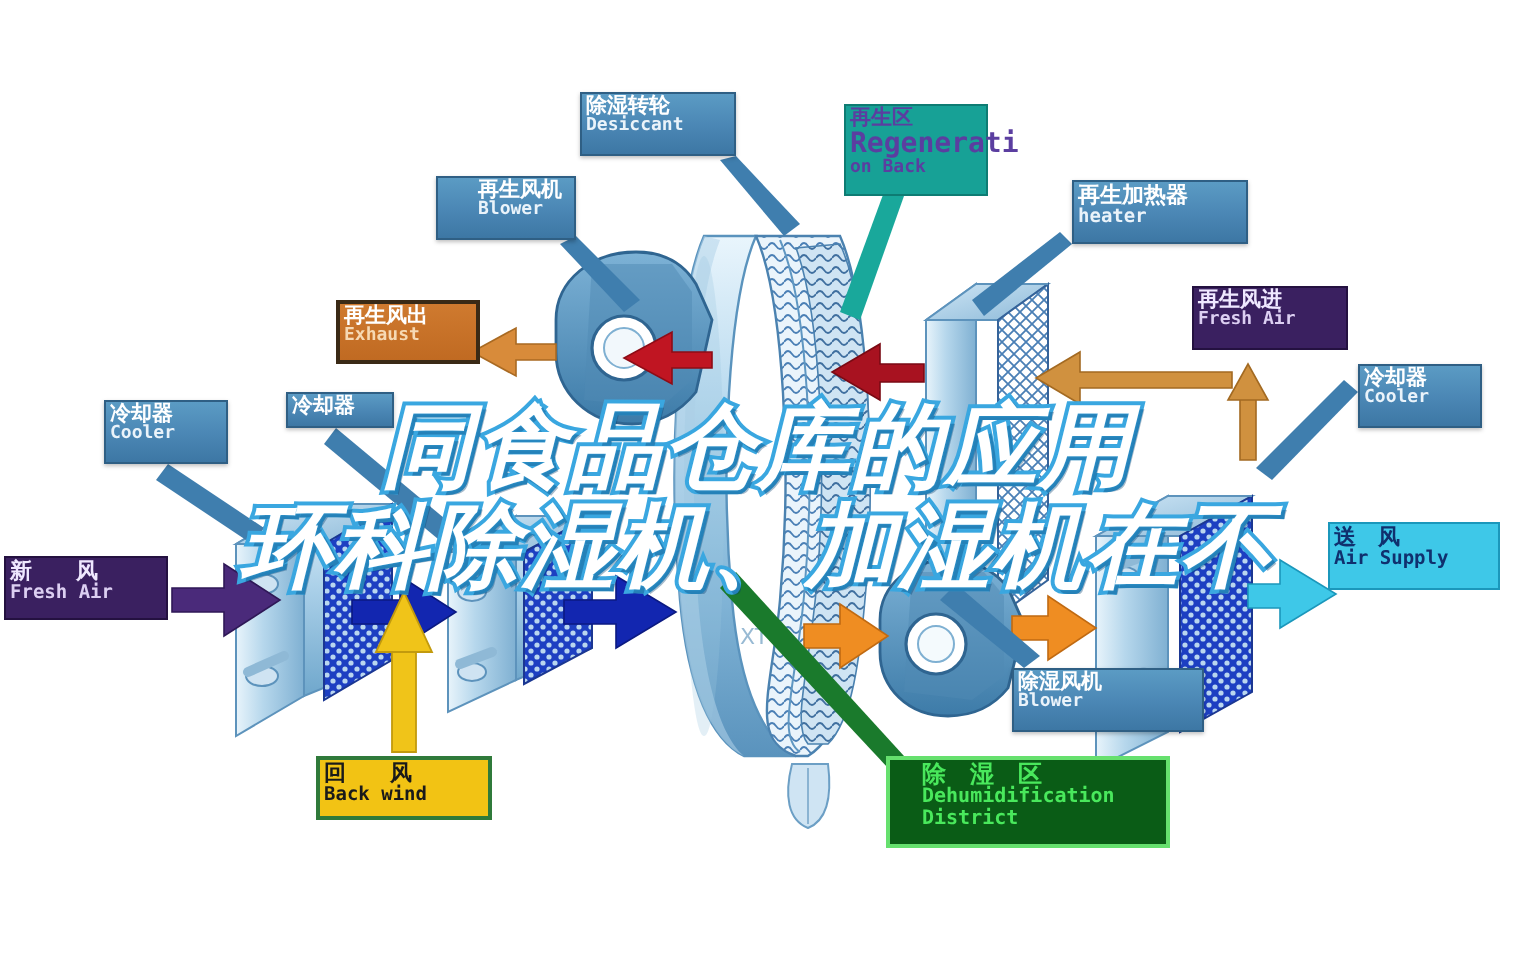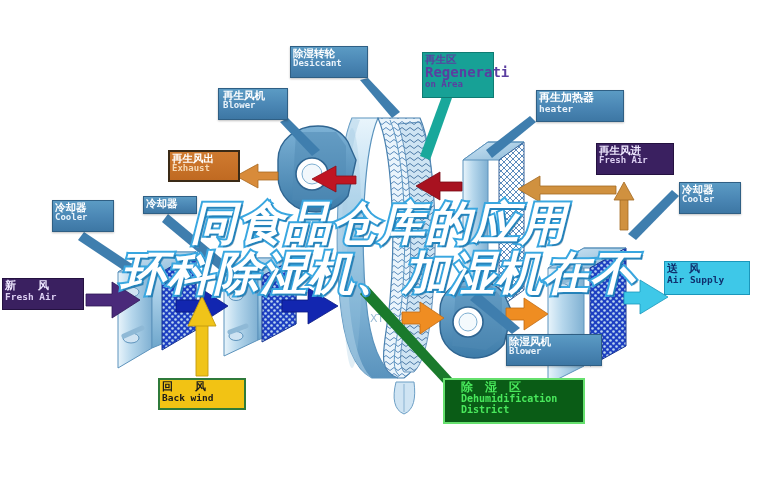--- a/index.html
+++ b/index.html
@@ -356,23 +356,23 @@
     </g>
   </svg>
 
   <div id="title">
     <span class="tline">同食品仓库的应用</span>
     <span class="tline">环科除湿机、加湿机在不</span>
   </div>
 
   <div id="labels">
       <div class="lbl blue" style="left: 290px; top: 46px; width: 78px; min-height: 32px; padding: 1px 2px;"><span class="cn" style="font-size: 10.5px;">除湿转轮</span><span class="en" style="font-size: 9px;">Desiccant</span></div>
-      <div class="lbl blue" style="left: 218px; top: 88px; width: 70px; min-height: 32px; padding: 1px 4px;"><span class="cn" style="font-size: 10.5px;">再生风机</span><span class="en" style="font-size: 9px;">Blower</span></div>
+      <div class="lbl blue" style="left: 218px; top: 88px; width: 70px; min-height: 32px; padding: 1px 20px;"><span class="cn" style="font-size: 10.5px;">再生风机</span><span class="en" style="font-size: 9px;">Blower</span></div>
       <div class="lbl orange" style="left: 168px; top: 150px; width: 72px; min-height: 32px; padding: 1px 2px;"><span class="cn" style="font-size: 10.5px;">再生风出</span><span class="en" style="font-size: 9px;">Exhaust</span></div>
-      <div class="lbl teal" style="left: 422px; top: 52px; width: 72px; min-height: 46px; padding: 1px 2px;"><span class="cn" style="font-size: 10.5px;">再生区</span><span class="en" style="font-size: 14px;">Regenerati</span><span class="en" style="font-size: 9px;">on Area</span></div>
+      <div class="lbl teal" style="left: 422px; top: 52px; width: 72px; min-height: 46px; padding: 1px 2px;"><span class="cn" style="font-size: 10.5px;">再生区</span><span class="en" style="font-size: 14px;">Regenerati</span><span class="en" style="font-size: 9px;">on Back</span></div>
       <div class="lbl blue" style="left: 536px; top: 90px; width: 88px; min-height: 32px; padding: 1px 2px;"><span class="cn" style="font-size: 11px;">再生加热器</span><span class="en" style="font-size: 9.5px;">heater</span></div>
       <div class="lbl purple" style="left: 596px; top: 143px; width: 78px; min-height: 32px; padding: 1px 2px;"><span class="cn" style="font-size: 10.5px;">再生风进</span><span class="en" style="font-size: 9px;">Fresh Air</span></div>
       <div class="lbl blue" style="left: 679px; top: 182px; width: 62px; min-height: 32px; padding: 1px 2px;"><span class="cn" style="font-size: 10.5px;">冷却器</span><span class="en" style="font-size: 9px;">Cooler</span></div>
       <div class="lbl blue" style="left: 143px; top: 196px; width: 54px; min-height: 18px; padding: 1px 2px;"><span class="cn" style="font-size: 10.5px;">冷却器</span></div>
       <div class="lbl blue" style="left: 52px; top: 200px; width: 62px; min-height: 32px; padding: 1px 2px;"><span class="cn" style="font-size: 10.5px;">冷却器</span><span class="en" style="font-size: 9px;">Cooler</span></div>
       <div class="lbl purple" style="left: 2px; top: 278px; width: 82px; min-height: 32px; padding: 1px 2px;"><span class="cn" style="font-size: 11px;">新　　风</span><span class="en" style="font-size: 9.5px;">Fresh Air</span></div>
       <div class="lbl gold" style="left: 158px; top: 378px; width: 88px; min-height: 32px; padding: 1px 2px;"><span class="cn" style="font-size: 11px;">回　　风</span><span class="en" style="font-size: 9.5px;">Back wind</span></div>
       <div class="lbl blue" style="left: 506px; top: 334px; width: 96px; min-height: 32px; padding: 1px 2px;"><span class="cn" style="font-size: 10.5px;">除湿风机</span><span class="en" style="font-size: 9px;">Blower</span></div>
       <div class="lbl green" style="left: 443px; top: 378px; width: 142px; min-height: 46px; padding: 1px 16px;"><span class="cn" style="font-size: 12px;">除　湿　区</span><span class="en" style="font-size: 10px;">Dehumidification</span><span class="en" style="font-size: 10px;">District</span></div>
       <div class="lbl cyan" style="left: 664px; top: 261px; width: 86px; min-height: 34px; padding: 1px 2px;"><span class="cn" style="font-size: 11px;">送　风</span><span class="en" style="font-size: 9.5px;">Air Supply</span></div>

